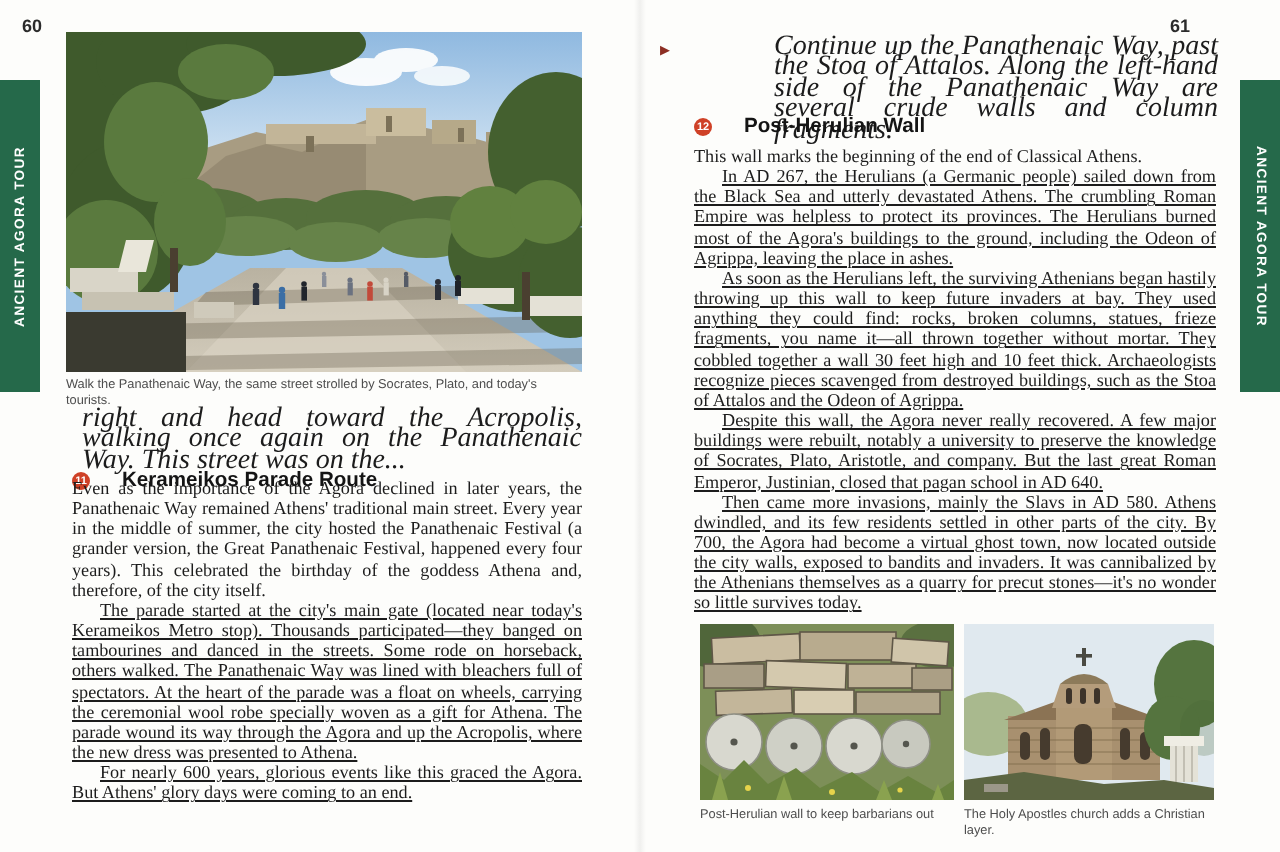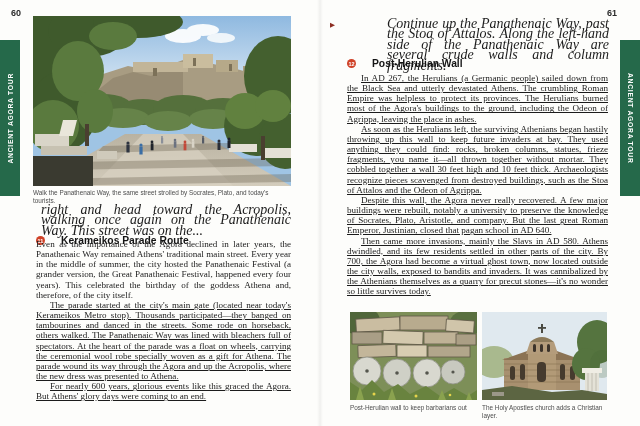--- a/index.html
+++ b/index.html
@@ -12,21 +12,21 @@
   .gutter {
     position:absolute; left:317px; top:0; width:6px; height:426px;
     background:linear-gradient(90deg, rgba(0,0,0,0) 0%, rgba(0,0,0,0.05) 50%, rgba(0,0,0,0) 100%);
   }
   .page-number {
     position:absolute; top:8px;
     font-family:"Liberation Sans", sans-serif; font-weight:bold;
     font-size:9px; color:#2b2b2b;
   }
   #pn-left { left:11px; }
-  #pn-right { left:607px;text-align:right; }
+  #pn-right { left:585px;text-align:right; }
   .edge-tab {
     position:absolute; top:40px; width:20px; height:156px;
     background:#25694a; display:flex; align-items:center; justify-content:center;
   }
   #tab-left { left:0; }
   #tab-right { left:620px; }
   .tab-text {
     font-family:"Liberation Sans", sans-serif; font-weight:bold;
     font-size:6.8px; letter-spacing:0.7px; color:#ffffff;
     writing-mode:vertical-rl; white-space:nowrap;
@@ -253,20 +253,21 @@
   <span class="direction-arrow">▶</span>
   <span class="direction-text">Continue up the Panathenaic Way, past the Stoa of Attalos. Along the left-hand side of the Panathenaic Way are several crude walls and column fragments.</span>
 </div>
 
 <div class="section-heading" id="heading-right">
   <span class="stop-marker">12</span>
   <span>Post-Herulian Wall</span>
 </div>
 
 <div class="body-col" id="body-right">
+  <p>This wall marks the beginning of the end of Classical Athens.</p>
   <p class="indent">In AD 267, the Herulians (a Germanic people) sailed down from the Black Sea and utterly devastated Athens. The crumbling Roman Empire was helpless to protect its provinces. The Herulians burned most of the Agora's buildings to the ground, including the Odeon of Agrippa, leaving the place in ashes.</p>
   <p class="indent">As soon as the Herulians left, the surviving Athenians began hastily throwing up this wall to keep future invaders at bay. They used anything they could find: rocks, broken columns, statues, frieze fragments, you name it—all thrown together without mortar. They cobbled together a wall 30 feet high and 10 feet thick. Archaeologists recognize pieces scavenged from destroyed buildings, such as the Stoa of Attalos and the Odeon of Agrippa.</p>
   <p class="indent">Despite this wall, the Agora never really recovered. A few major buildings were rebuilt, notably a university to preserve the knowledge of Socrates, Plato, Aristotle, and company. But the last great Roman Emperor, Justinian, closed that pagan school in AD 640.</p>
   <p class="indent">Then came more invasions, mainly the Slavs in AD 580. Athens dwindled, and its few residents settled in other parts of the city. By 700, the Agora had become a virtual ghost town, now located outside the city walls, exposed to bandits and invaders. It was cannibalized by the Athenians themselves as a quarry for precut stones—it's no wonder so little survives today.</p>
 </div>
 
 <div class="small-photo" id="photo-wall">
   <svg width="127" height="88" viewBox="0 0 127 88" preserveAspectRatio="none">
     <rect x="0" y="0" width="127" height="88" fill="#7d8f58"></rect>
     <ellipse cx="8" cy="8" rx="22" ry="14" fill="#50663a"></ellipse>

